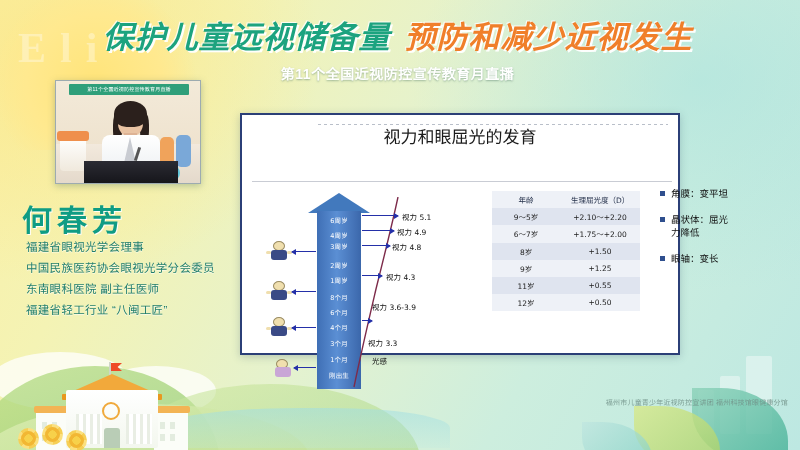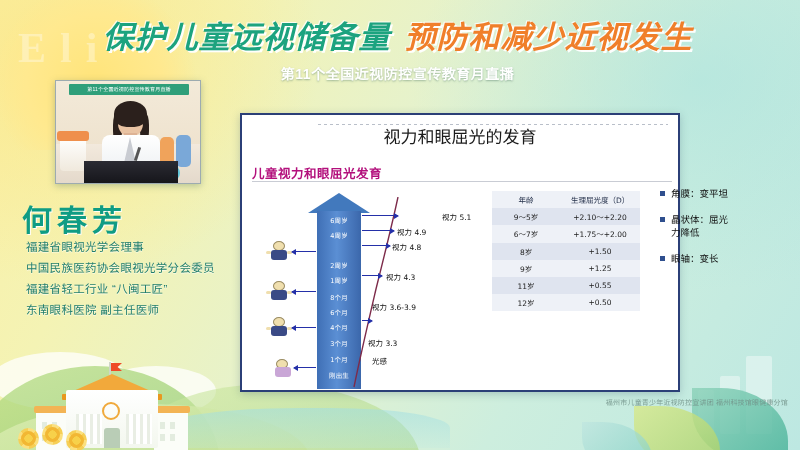--- a/index.html
+++ b/index.html
@@ -114,21 +114,21 @@
 
   
   .presenter-name { position:absolute; left:22px; top:196px; width:190px;
                     font-size:30px; font-weight:bold; color:#0f9c84; letter-spacing:5px;
                     text-shadow:1px 1px 0 rgba(255,255,255,.9); }
   .creds { position:absolute; left:26px; top:237px; width:215px; }
   .cred { font-size:11.5px; color:#1f7d6c; line-height:21px; letter-spacing:.3px;
           text-shadow:0 1px 1px rgba(255,255,255,.8); white-space:nowrap; }
 
   
-  .slide { position:absolute; left:240px; top:113px; width:440px; height:279px;
+  .slide { position:absolute; left:240px; top:113px; width:440px; height:242px;
            background:#ffffff; border:2px solid #2b3f77; box-shadow:0 2px 8px rgba(60,90,110,.28); }
   .slide-inner { position:absolute; inset:4px; border:1px solid #ffffff; }
   .sl-title { position:absolute; left:0; top:8px; width:100%; text-align:center;
               font-size:17px; color:#1a1a1a; font-family:"Liberation Serif","DejaVu Serif",serif; }
   .sl-dots { position:absolute; left:76px; top:9px; width:350px; height:1px;
              background:repeating-linear-gradient(90deg,#b9bfc9 0 3px, transparent 3px 6px); }
   .sl-sub { position:absolute; left:10px; top:48px; font-size:12.5px; font-weight:bold; color:#b3107c;
             letter-spacing:.5px; }
   .sl-rule { position:absolute; left:10px; top:66px; width:420px; height:1px; background:#c9ccd4; }
 
@@ -259,29 +259,28 @@
       <div class="mic"></div>
       <div class="podium"></div>
       <div class="vid-banner">第11个全国近视防控宣传教育月直播</div>
     </div>
   </div>
 
   <div class="presenter-name">何春芳</div>
   <div class="creds">
     <div class="cred">福建省眼视光学会理事</div>
     <div class="cred">中国民族医药协会眼视光学分会委员</div>
+    <div class="cred">东南眼科医院   副主任医师</div>
     <div class="cred">福建省轻工行业 “八闽工匠”</div>
-    <div class="cred">东南眼科医院   副主任医师</div>
   </div>
 
   <div class="slide">
     <div class="slide-inner"></div>
     <div class="sl-dots"></div>
     <div class="sl-title">视力和眼屈光的发育</div>
-    <div class="sl-sub">儿童视力和眼屈光发育</div>
     <div class="sl-rule"></div>
 
     <div class="kidicon" style="left:26px;top:126px;">
       <div class="ki-head"></div>
         <div class="ki-body"></div>
       <div class="ki-arm" style="left:-2px;"></div>
         <div class="ki-arm" style="right:-2px;"></div>
     </div>
     <div class="lar" style="left:50px;top:136px;width:24px;"></div>
 
@@ -305,42 +304,42 @@
       <div class="ki-head" style="left:4px;top:2px;"></div>
       <div class="ki-body" style="background:#c9a6d6;top:10px;"></div>
     </div>
     <div class="lar" style="left:52px;top:252px;width:22px;"></div>
 
     <div class="arrow-col">
       <div class="arrow-head"></div>
       <div class="arrow-shaft"></div>
       <div class="age" style="top:22px;">6周岁</div>
       <div class="age" style="top:37px;">4周岁</div>
-      <div class="age" style="top:48px;margin-left:33px;">3周岁</div>
+      <div class="age" style="top:48px;">3周岁</div>
       <div class="age" style="top:67px;">2周岁</div>
       <div class="age" style="top:82px;">1周岁</div>
       <div class="age" style="top:99px;">8个月</div>
       <div class="age" style="top:114px;">6个月</div>
       <div class="age" style="top:129px;">4个月</div>
       <div class="age" style="top:145px;">3个月</div>
       <div class="age" style="top:161px;">1个月</div>
       <div class="age" style="top:177px;">刚出生</div>
     </div>
 
     <svg class="curve" viewBox="0 0 100 196" preserveAspectRatio="none">
       <path d="M46,0 C40,28 33,56 24,92 C17,122 9,156 2,190" fill="none" stroke="#7d2b4a" stroke-width="1.4"></path>
     </svg>
 
     <div class="hline" style="left:120px;top:100px;width:36px;"></div>
     <div class="hline" style="left:120px;top:115px;width:32px;"></div>
     <div class="hline" style="left:120px;top:130px;width:28px;"></div>
     <div class="hline" style="left:120px;top:160px;width:20px;"></div>
     <div class="hline" style="left:120px;top:205px;width:10px;"></div>
 
-    <div class="vis" style="left:160px;top:96px;margin-left:40px;">视力 5.1</div>
+    <div class="vis" style="left:160px;top:96px;">视力 5.1</div>
     <div class="vis" style="left:155px;top:111px;">视力 4.9</div>
     <div class="vis" style="left:150px;top:126px;">视力 4.8</div>
     <div class="vis" style="left:144px;top:156px;">视力 4.3</div>
     <div class="vis" style="left:130px;top:186px;">视力 3.6-3.9</div>
     <div class="vis" style="left:126px;top:222px;">视力 3.3</div>
     <div class="vis" style="left:130px;top:240px;">光感</div>
 
     <table class="tbl">
       <tbody>
       <tr class="r0">

